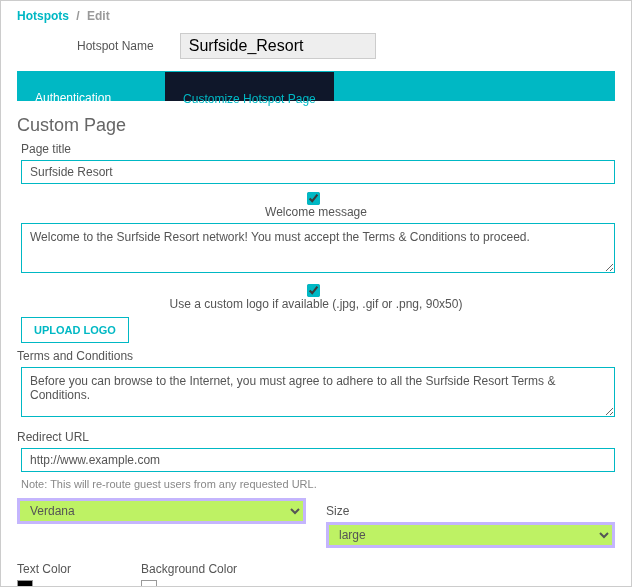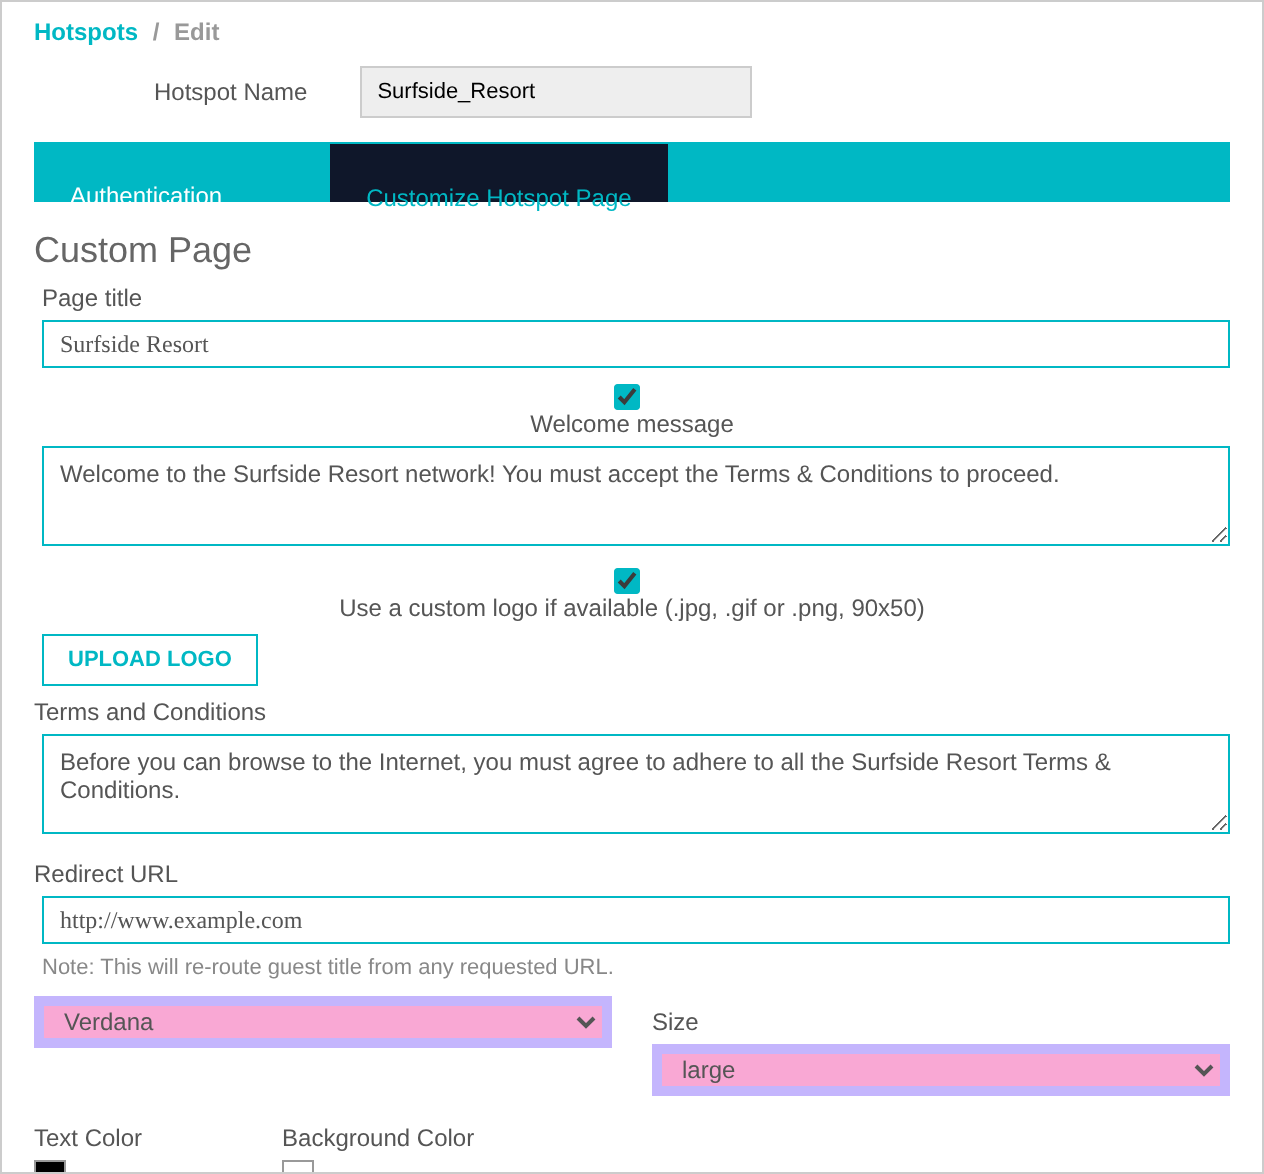--- a/index.html
+++ b/index.html
@@ -3,40 +3,40 @@
 <meta charset="utf-8">
 <style>
 * { box-sizing: border-box; margin: 0; padding: 0; }
 body { font-family: Arial, sans-serif; font-size: 12px; color: #333; background: #fff; }
 .container { width: 632px; height: 587px; border: 1px solid #ccc; padding: 8px 16px 16px 16px; overflow: hidden; }
 .breadcrumb { font-size: 12px; color: #999; margin-bottom: 10px; font-weight: bold; }
 .breadcrumb a { color: #00b8c4; text-decoration: none; }
 .breadcrumb span.sep { color: #999; margin: 0 4px; }
 .name-row { display: flex; align-items: center; margin-bottom: 12px; padding-left: 60px; }
 .name-row label { font-size: 12px; color: #555; margin-right: 26px; }
-.name-row input { width: 196px; height: 26px; border: 1px solid #ccc; background: #eee; padding: 0 8px; font-size: 11px; }
+.name-row input { width: 196px; height: 26px; border: 1px solid #ccc; background: #eee; padding: 0 8px; font-size: 16px; }
 .tabs { display: flex; background: #00b8c4; height: 30px; }
 .tab { padding: 12px 18px; line-height: 30px; font-size: 12px; color: #fff; cursor: pointer; }
 .tab.active { background: #0f172a; color: #00b8c4; border-top: 1px solid #00b8c4; margin-left: 36px; }
 .tab.inactive { color: #fff; }
 .section-title { font-size: 18px; color: #666; font-weight: normal; margin: 14px 0 6px 0; }
 .field-label { font-size: 12px; color: #555; margin: 6px 0 4px 4px; display: block; }
-.text-input { width: 100%; height: 24px; border: 1px solid #00b8c4; padding: 0 8px; font-size: 12px; color: #555; font-family: Liberation Serif, serif; }
+.text-input { width: 100%; height: 24px; border: 1px solid #00b8c4; padding: 0 8px; font-size: 12px; color: #555; }
 .checkbox-row { display: flex; align-items: center; margin: 8px 0 4px 0; flex-direction: column; }
 .checkbox-row input[type=checkbox] { margin-right: 6px; width: 13px; height: 13px; accent-color: #00b8c4; }
 .checkbox-row label { font-size: 12px; color: #555; }
 .textarea { width: 100%; border: 1px solid #00b8c4; padding: 6px 8px; font-size: 12px; color: #555; resize: both; font-family: Arial, sans-serif; }
 .ta-welcome { height: 50px; }
 .ta-terms { height: 50px; }
 .btn-outline { border: 1px solid #00b8c4; background: #fff; color: #00b8c4; font-size: 11px; font-weight: bold; padding: 6px 12px; cursor: pointer; }
 .upload-row { margin: 6px 0 6px 4px; }
 .note { font-size: 11px; color: #888; margin: 6px 0 0 4px; }
 .row2 { display: flex; gap: 20px; margin-top: 8px; }
 .col { flex: 1; }
-.select { width: 100%; height: 26px; border: 5px solid #c4b5fd; background: #f9a8d4; padding: 0 6px; font-size: 12px; color: #555; }
+.select { width: 100%; height: 26px; border: 3px solid #c4b5fd; background: #bef264; padding: 0 6px; font-size: 12px; color: #555; }
 .color-row { display: flex; gap: 70px; margin-top: 8px; }
 .swatch { width: 16px; height: 16px; border: 1px solid #999; margin-top: 4px; cursor: pointer; }
 .swatch.black { background: #000; }
 .swatch.white { background: #fff; }
 .btn-row { margin-top: 16px; }
 .indent { margin-left: 4px; }
 </style>
 </head>
 <body>
 
@@ -82,21 +82,21 @@
 
   <label class="field-label" style="margin-left:0">Terms and Conditions</label>
   <div class="indent">
     <textarea class="textarea ta-terms" style="">Before you can browse to the Internet, you must agree to adhere to all the Surfside Resort Terms &amp; Conditions.</textarea>
   </div>
 
   <label class="field-label" style="margin-left:0; margin-top:10px">Redirect URL</label>
   <div class="indent">
     <input class="text-input" type="text" value="http://www.example.com" style="">
   </div>
-  <div class="note">Note: This will re-route guest title from any requested URL.</div>
+  <div class="note">Note: This will re-route guest users from any requested URL.</div>
 
   <div class="row2">
     <div class="col">
       <select class="select">
         <option>Verdana</option>
       </select>
     </div>
     <div class="col">
       <label class="field-label" style="margin-left:0">Size</label>
       <select class="select">

